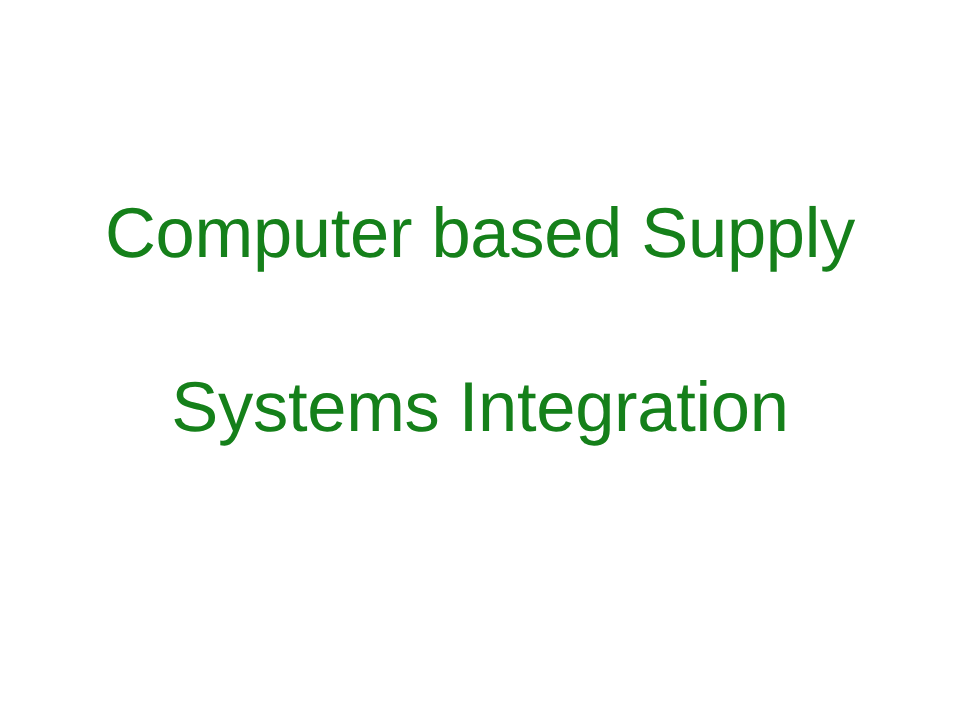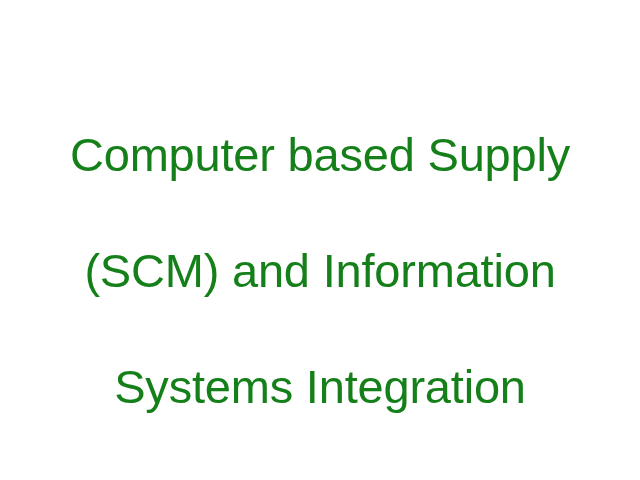--- a/index.html
+++ b/index.html
@@ -53,20 +53,19 @@
   }
 </style>
 </head>
 <body>
 
 <div class="slide" style="background: rgb(255, 255, 255);">
 
   <div class="title-block">
     <h1 class="slide-title" style="color: rgb(21, 128, 26);">
       <span class="title-line">Computer based Supply</span>
-      <span class="title-line">(SCM) and Information</span>
       <span class="title-line">Systems Integration</span>
     </h1>
   </div>
 
   <div class="slide-body"></div>
 
 </div>
 
 </body></html>

